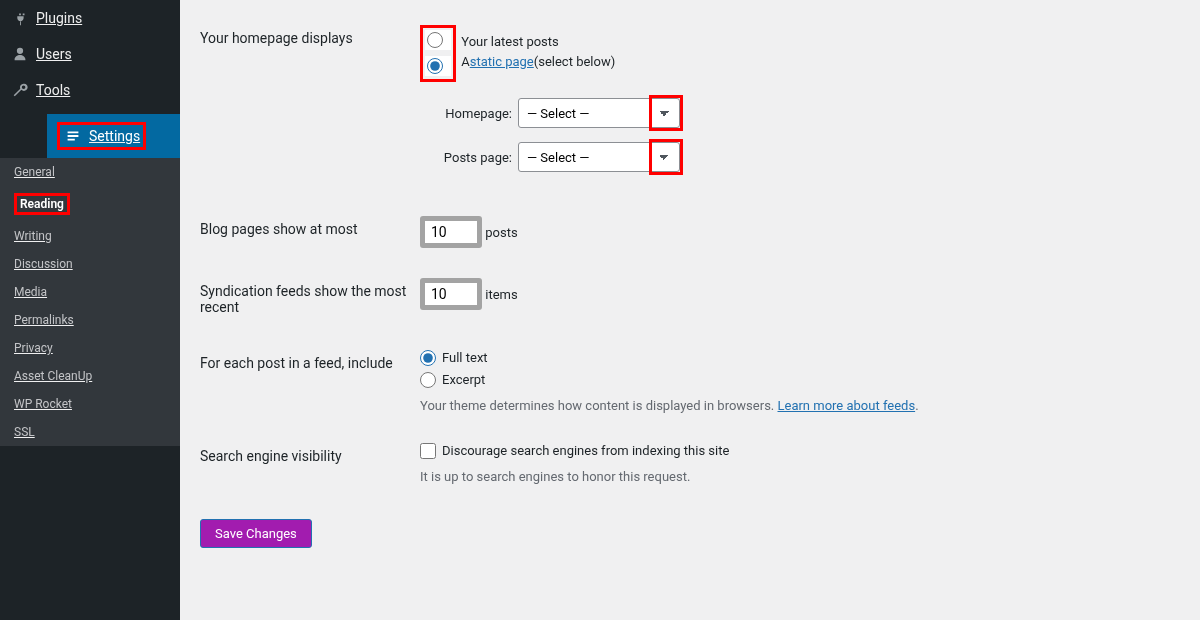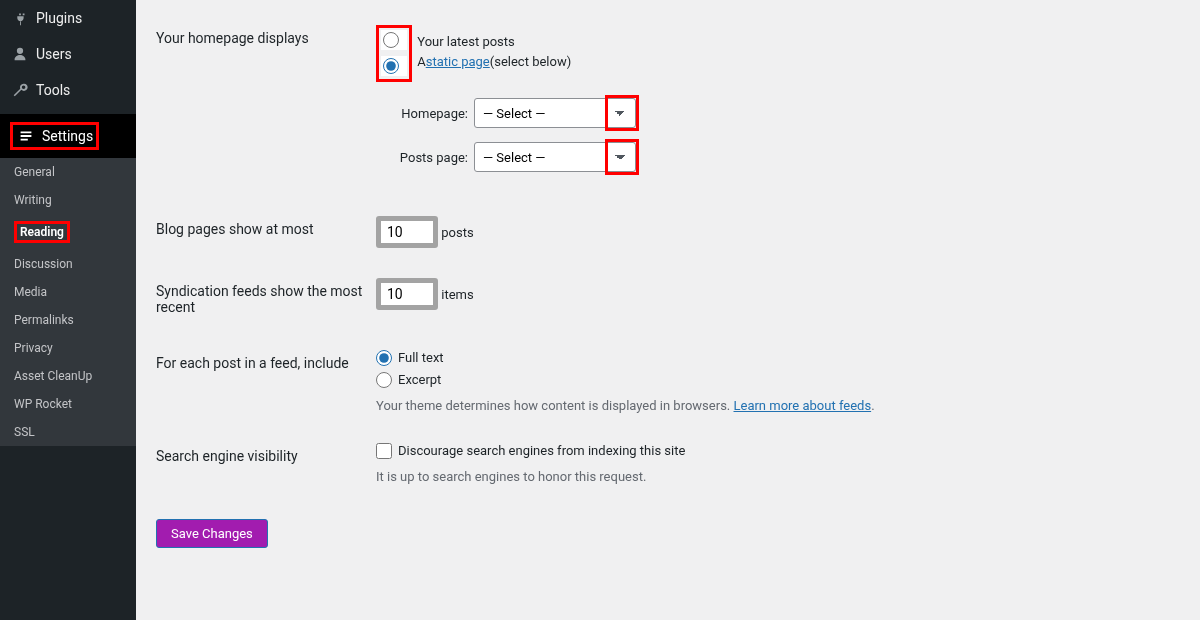--- a/index.html
+++ b/index.html
@@ -1,20 +1,20 @@
 <!DOCTYPE html>
 <html><head>
 <meta charset="utf-8">
 <style>
   * { box-sizing: border-box; font-family: -apple-system, BlinkMacSystemFont, "Segoe UI", Roboto, sans-serif; }
   body { margin: 0; display: flex; height: 620px; width: 1200px; background: #f0f0f1; color: #1d2327; font-size: 13px; }
-  .sidebar { width: 136px; background: #1d2327; color: #f0f0f1; flex-shrink: 0; }
+  .sidebar { width: 180px; background: #1d2327; color: #f0f0f1; flex-shrink: 0; text-decoration: underline; }
   .side-item { display: flex; align-items: center; padding: 8px 10px; color: #eee; cursor: pointer; font-size: 14px; }
   .side-item .ic { width: 20px; height: 20px; margin-right: 6px; fill: rgba(240,246,252,.6); display: inline-flex; align-items: center; justify-content: center; }
-  .side-item.active { background: #000000; color: #fff; position: relative; }
+  .side-item.active { background: #0369a1; color: #fff; position: relative; margin-left: 47px; }
   .side-item.active .ic { fill: #fff; }
   .side-item.active::after { content:""; position:absolute; right:-8px; top:50%; transform:translateY(-50%); border:8px solid transparent; border-right-color:#f0f0f1; }
   .side-sub { padding: 7px 14px; color: #c3c4c7; background: #32373c; cursor: pointer; font-size: 12px; }
   .side-sub.current { color: #fff; font-weight: 600; }
   .content { flex: 1; padding: 10px 20px 30px; overflow: auto; }
   .form-table { width: 100%; border-collapse: collapse; }
   .form-table th { text-align: left; width: 220px; padding: 20px 10px 20px 0; vertical-align: top; font-weight: 400; font-size: 14px; color:#1d2327; }
   .form-table td { padding: 15px 0; vertical-align: top; font-size: 13px; }
   .radio-row { display: flex; margin-bottom: 6px; }
   .subfields { margin-top: 16px; }
@@ -64,22 +64,22 @@
     <span class="hl-box" style="display:inline-flex;align-items:center;padding:1px 3px;">
       <span class="ic">
           <svg width="18" height="18" viewBox="0 0 20 20" fill="#fff">
             <path d="M4 5h12v2H4zm0 4h12v2H4zm0 4h8v2H4z"></path>
           </svg>
         </span>
       <span>Settings</span>
     </span>
   </div>
   <div class="side-sub"><span>General</span></div>
+  <div class="side-sub current"><span class="hl-box" style="padding:1px 3px;">Reading</span></div>
   <div class="side-sub"><span>Writing</span></div>
-  <div class="side-sub current"><span class="hl-box" style="padding:1px 3px;">Reading</span></div>
   <div class="side-sub"><span>Discussion</span></div>
   <div class="side-sub"><span>Media</span></div>
   <div class="side-sub"><span>Permalinks</span></div>
   <div class="side-sub"><span>Privacy</span></div>
   <div class="side-sub"><span>Asset CleanUp</span></div>
   <div class="side-sub"><span>WP Rocket</span></div>
   <div class="side-sub"><span>SSL</span></div>
 </div>
 
 <div class="content">

